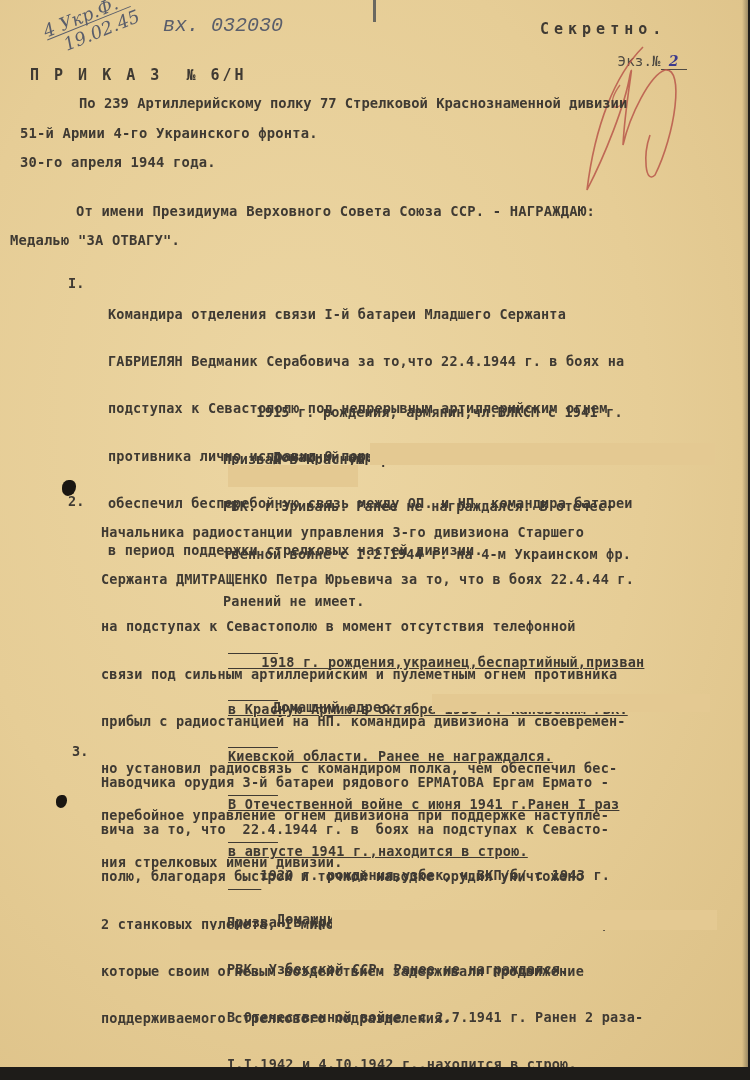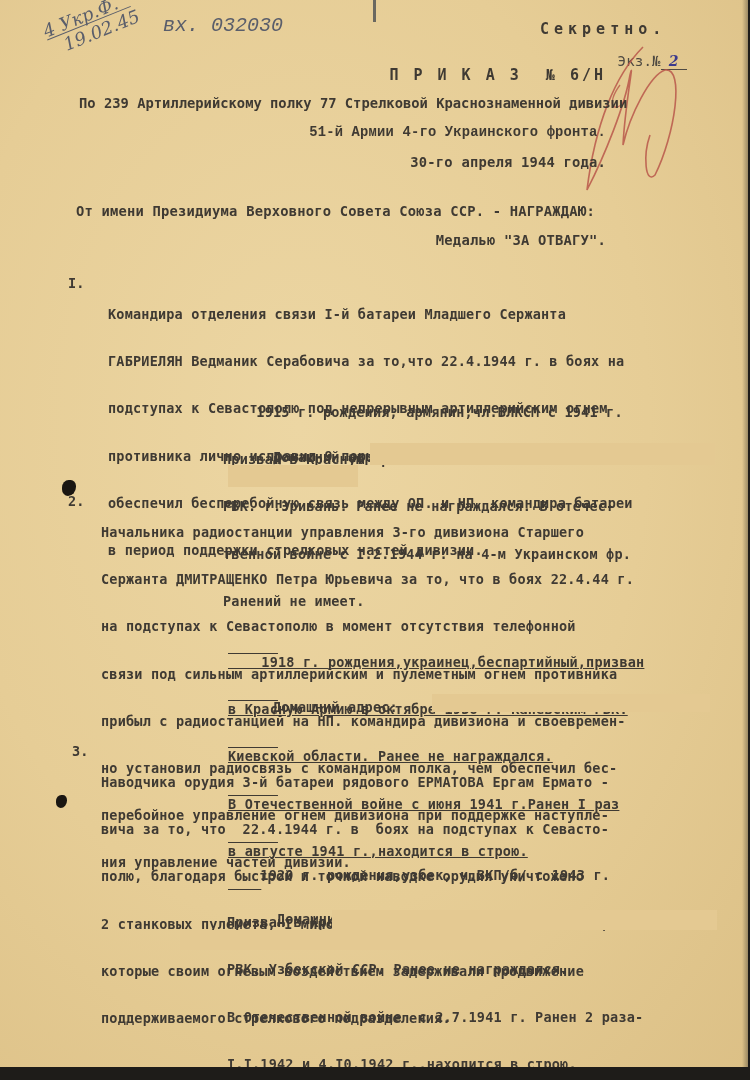--- a/index.html
+++ b/index.html
@@ -16,21 +16,21 @@
   }
   .page::after {
     content: ""; position: absolute; right: 0; top: 0; width: 6px; height: 100%;
     background: linear-gradient(90deg, rgba(120,100,70,0) 0%, rgba(90,80,60,0.5) 100%);
   }
   .bottom-edge {
     position: absolute; left: 0; top: 1067px; width: 750px; height: 13px; background: #1e1c19;
   }
   .tw { color: #4f4a42; font-size: 13.5px; letter-spacing: 0.2px; white-space: pre; position: absolute; }
   .bold { font-weight: bold; color: #3f3a33; }
-  .center { left: 0; width: 606px; text-align: right; }
+  .center { left: 0; width: 606px; text-align: left; }
   .hand { position: absolute; font-family: "DejaVu Serif", "Liberation Serif", serif; font-style: italic; color: #5a5e6b; }
   .redact { position: absolute; background: #e4c992; }
   .blot { position: absolute; background: #1a1612; border-radius: 50% 40% 60% 45%; }
   .line { display: block; height: 15.2px; line-height: 15.2px; }
   .block { position: absolute; }
 </style>
 </head>
 <body>
 
 <div class="page">
@@ -49,21 +49,21 @@
   </div>
 
   <svg style="position:absolute; left:575px; top:45px;" width="120" height="160" viewBox="0 0 120 160">
     <path d="M68 2 C 40 30, 20 80, 12 145 C 30 110, 50 60, 55 30 C 60 10, 50 60, 48 100 C 55 70, 75 30, 90 25 C 110 22, 100 90, 80 130 C 70 140, 68 110, 75 90" fill="none" stroke="#b8574a" stroke-width="1.6" opacity="0.85"></path>
     <path d="M45 40 C 30 60, 40 70, 50 55" fill="none" stroke="#b8574a" stroke-width="1.3" opacity="0.8"></path>
   </svg>
 
   <div class="tw bold center" style="top:66px; font-size:15px; letter-spacing:3px; padding-left:30px; box-sizing:border-box;">П Р И К А З  № 6/Н</div>
 
   <div class="tw bold" style="left:79px; top:95px; font-size:13.8px; letter-spacing:0px;">По 239 Артиллерийскому полку 77 Стрелковой Краснознаменной дивизии</div>
-  <div class="tw bold center" style="top:125px; font-size:13.8px; padding-left:20px; box-sizing:border-box;font-family:Liberation Mono, monospace;">51-й Армии 4-го Украинского фронта.</div>
+  <div class="tw bold center" style="top:125px; font-size:13.8px; padding-left:20px; box-sizing:border-box;">51-й Армии 4-го Украинского фронта.</div>
   <div class="tw bold center" style="top:154px; font-size:13.8px; padding-left:20px; box-sizing:border-box;">30-го апреля 1944 года.</div>
 
   <div class="tw bold" style="left:76px; top:203px; font-size:13.8px;">От имени Президиума Верховного Совета Союза ССР. - НАГРАЖДАЮ:</div>
   <div class="tw bold center" style="top:232px; font-size:13.8px; padding-left:10px; box-sizing:border-box;">Медалью "ЗА ОТВАГУ".</div>
 
   <div class="block" style="left:68px; top:275px;">
     <div class="tw bold" style="left:0; top:0;">I.</div>
     <div class="tw bold" style="left:40px; top:0;">
       <span class="line">Командира отделения связи I-й батареи Младшего Сержанта</span>
       <span class="line">ГАБРИЕЛЯН Ведманик Серабовича за то,что 22.4.1944 г. в боях на</span>
@@ -89,21 +89,21 @@
   <div class="block" style="left:68px; top:493px;">
     <div class="tw bold" style="left:0; top:0;">2.</div>
     <div class="tw bold" style="left:33px; top:0;">
       <span class="line">Начальника радиостанции управления 3-го дивизиона Старшего</span>
       <span class="line">Сержанта ДМИТРАЩЕНКО Петра Юрьевича за то, что в боях 22.4.44 г.</span>
       <span class="line">на подступах к Севастополю в момент отсутствия телефонной</span>
       <span class="line">связи под сильным артиллерийским и пулеметным огнем противника</span>
       <span class="line">прибыл с радиостанцией на НП. командира дивизиона и своевремен-</span>
       <span class="line">но установил радиосвязь с командиром полка, чем обеспечил бес-</span>
       <span class="line">перебойное управление огнем дивизиона при поддержке наступле-</span>
-      <span class="line">ния управление частей дивизии.</span>
+      <span class="line">ния стрелковых имени дивизии.</span>
     </div>
     <div class="tw bold" style="left:160px; top:130px;text-decoration:underline;">
       <span class="line">    1918 г. рождения,украинец,беспартийный,призван</span>
       <span class="line">в Красную Армию в октябре 1938 г. Каневским РВК.</span>
       <span class="line">Киевской области. Ранее не награждался.</span>
       <span class="line">В Отечественной войне с июня 1941 г.Ранен I раз</span>
       <span class="line">в августе 1941 г.,находится в строю.</span>
     </div>
     <div class="tw bold" style="left:205px; top:206px;">Домашний адрес:</div>
   </div>

